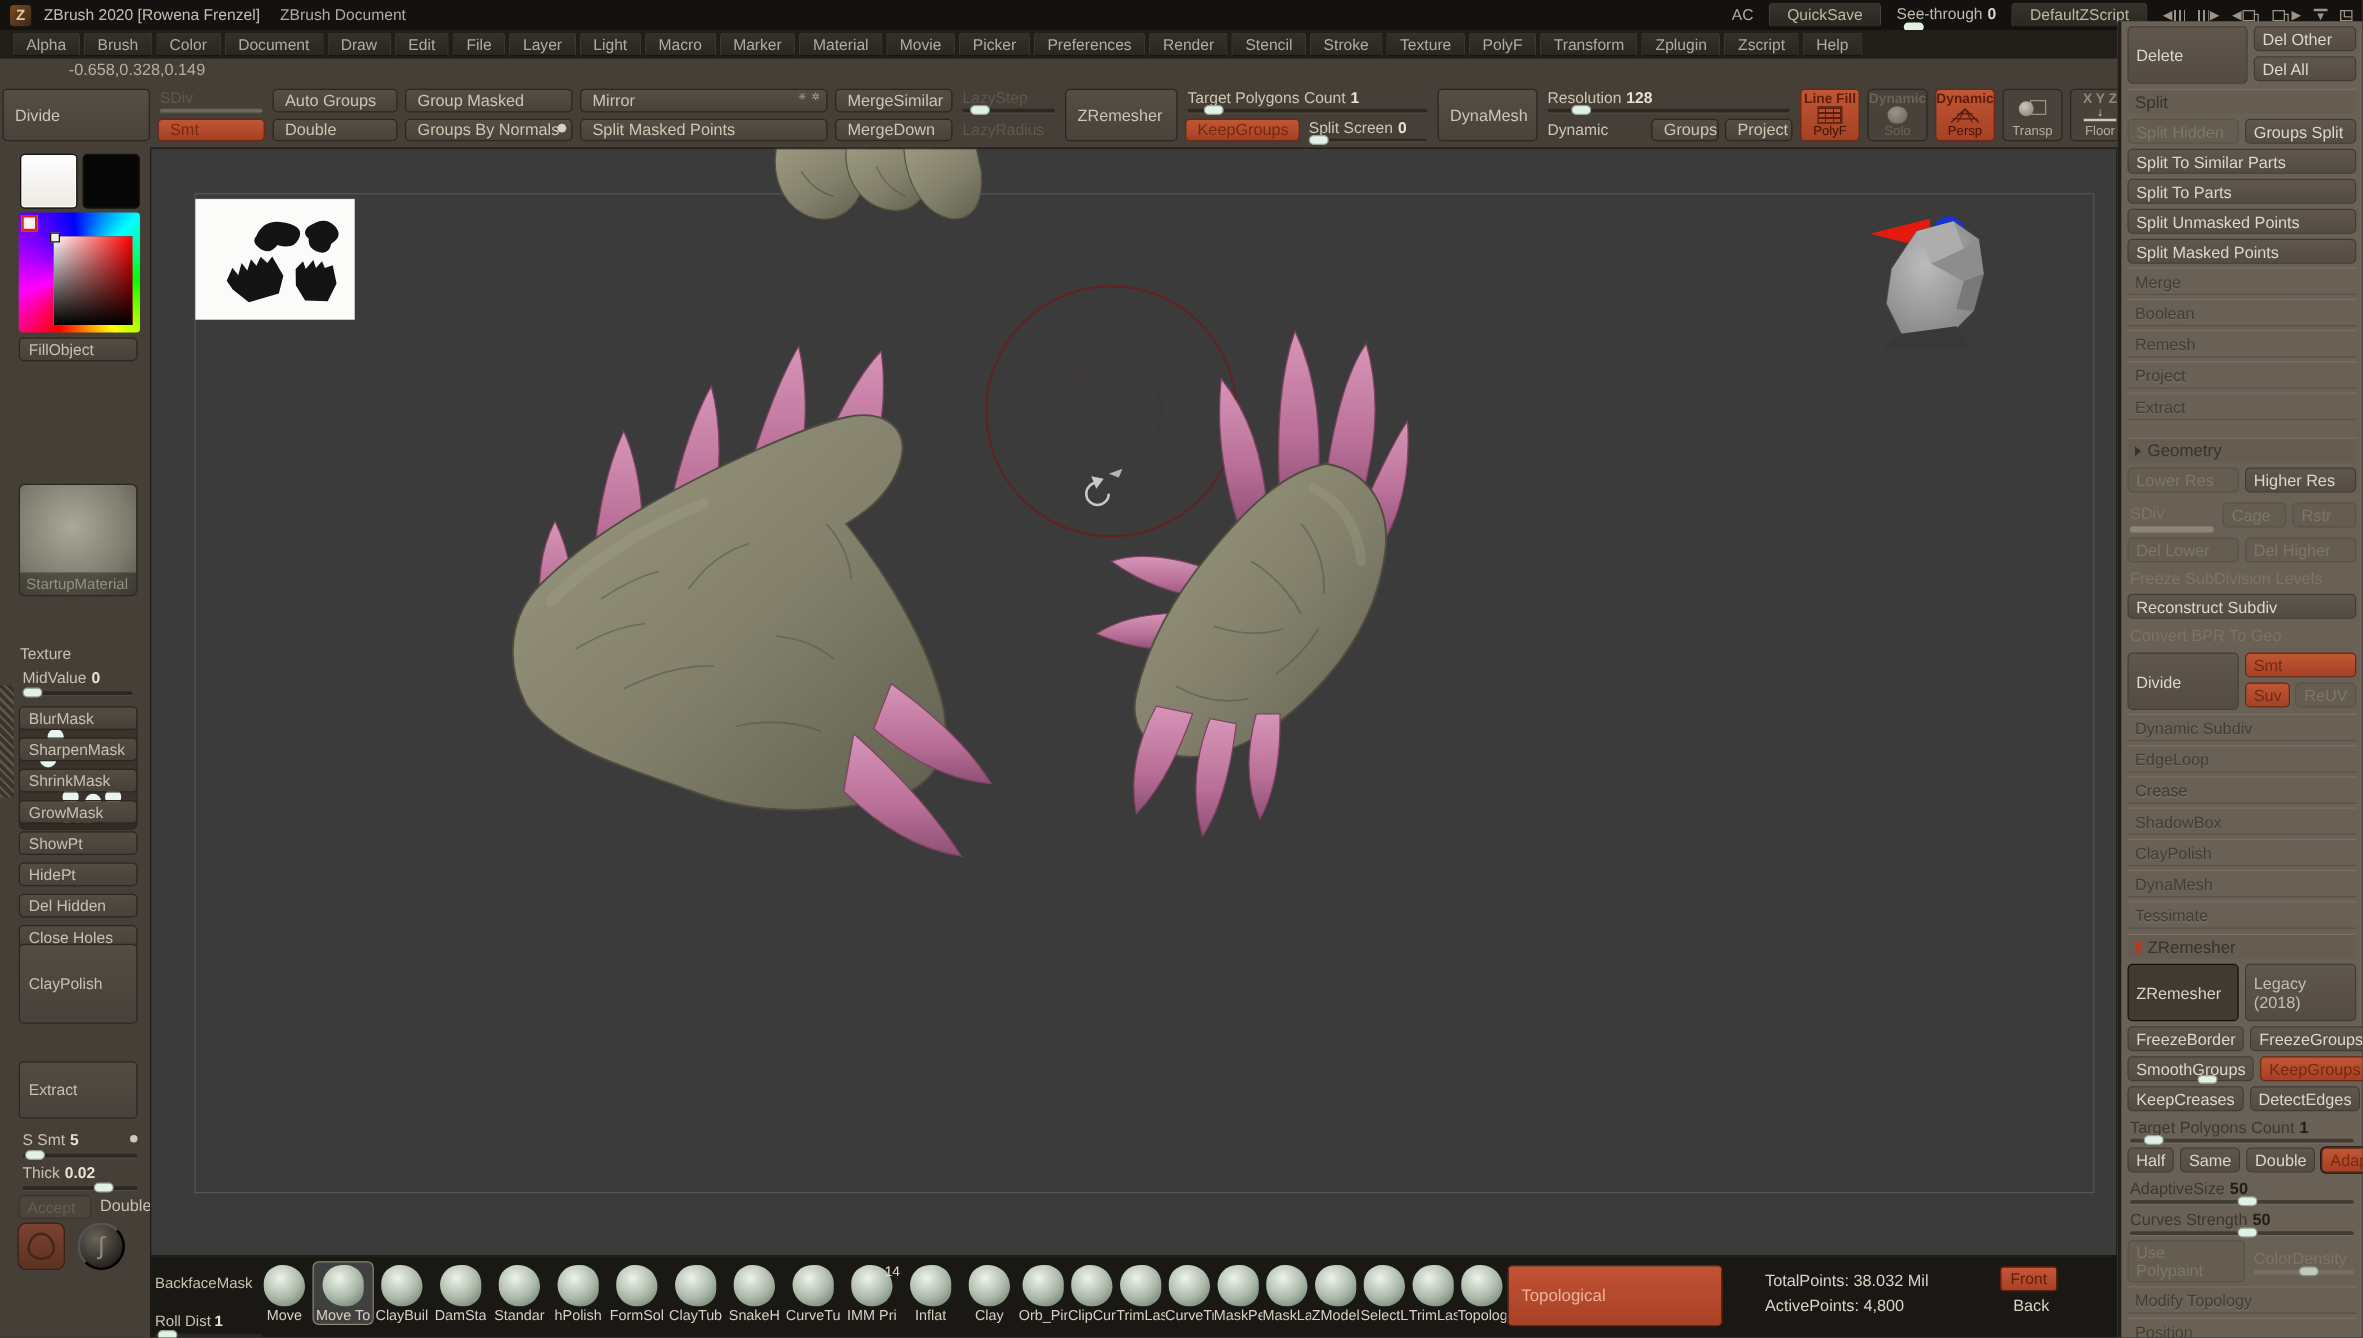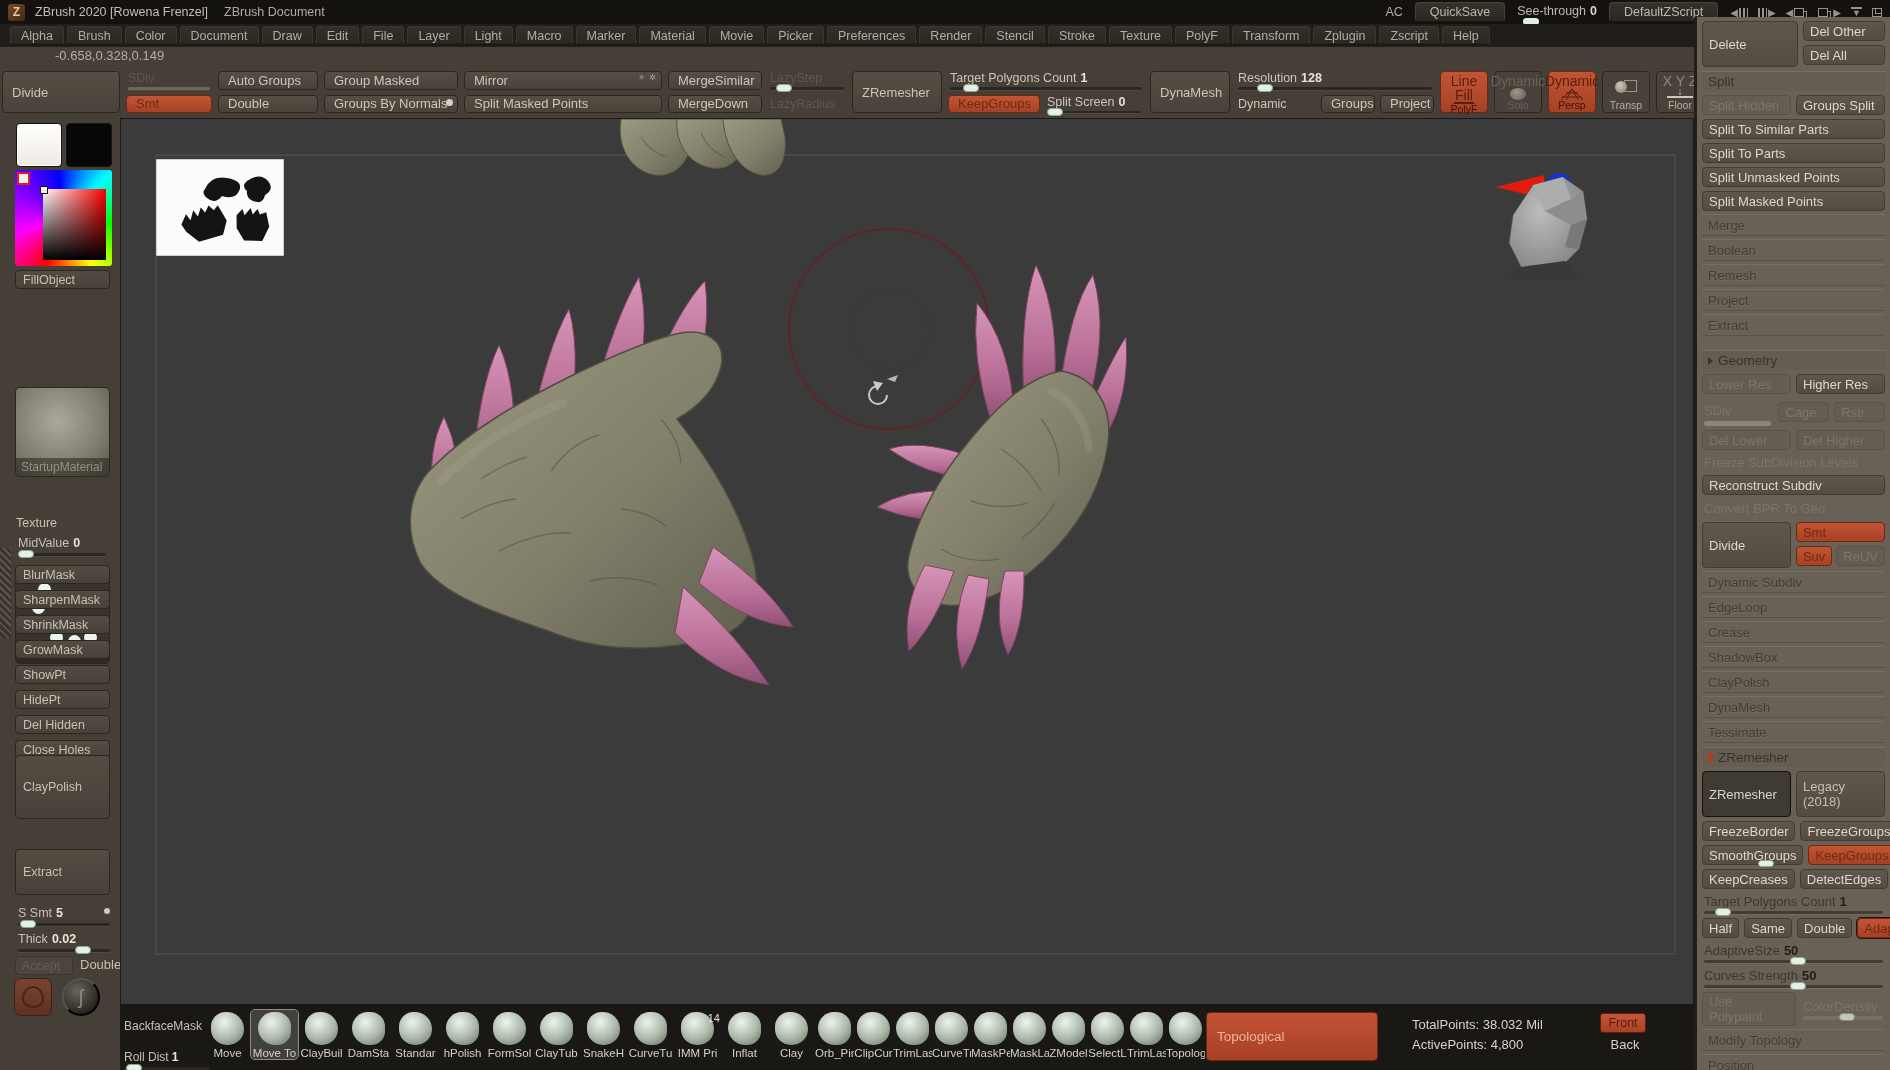--- a/index.html
+++ b/index.html
@@ -48,21 +48,21 @@
   .sslider { display:flex; flex-direction:column; justify-content:center; gap:2px; font-size:12.5px; color:#cdc5b6; padding:0 2px; }
   .sslider .lab b { color:#e9e3d5; margin-left:4px; font-weight:bold; }
   .sslider.dis .lab { color:#5f584d; }
   .track { position:relative; height:3px; background:#2b2721; border-radius:2px; box-shadow:0 1px 0 rgba(255,255,255,.06); }
   .track .handle { position:absolute; top:-3px; width:16px; height:8px; background:#e2f1e5; border:1px solid #93a495; border-radius:4px; }
   .dot-ind { position:absolute; right:4px; top:3px; width:7px; height:7px; border-radius:50%; background:#d6d1c3; }
   .mini-marks { position:absolute; right:4px; top:1px; color:#aaa296; font-size:8px; letter-spacing:1px; }
   .row-inline { display:flex; gap:5px; }
   .stoggle { width:48px; height:42px; border-radius:4px; background:#49423a; border:1px solid #2b2720;
     display:flex; flex-direction:column; align-items:center; justify-content:space-between; padding:2px 1px; cursor:pointer; }
-  .stoggle .t-top { font-size:14px; font-weight:normal; color:#6a6358; line-height:1; }
+  .stoggle .t-top { font-size:11px; font-weight:bold; color:#6a6358; line-height:1; }
   .stoggle .t-bot { font-size:10.5px; color:#b6ae9f; line-height:1; }
   .stoggle.on { background:linear-gradient(#c15634,#a54126); border-color:#6d2713; }
   .stoggle.on .t-top { color:#5e1d0a; }
   .stoggle.on .t-bot { color:#3f1204;text-align:center; }
   .stoggle.off .t-bot { color:#6a6358; }
   .icon-grid { width:20px; height:14px; border:1px solid #5a1c0c;
     background:repeating-linear-gradient(0deg,transparent 0 3px,#5a1c0c 3px 4px),repeating-linear-gradient(90deg,transparent 0 5px,#5a1c0c 5px 6px); }
   .icon-sphere { width:16px; height:14px; border-radius:50%; background:radial-gradient(circle at 40% 35%,#b8b2a5,#716a5e); opacity:.75; }
   .icon-transp { position:relative; width:22px; height:14px; }
   .icon-transp .sq { position:absolute; right:0; top:0; width:13px; height:12px; border:1px solid #9a9388; }

